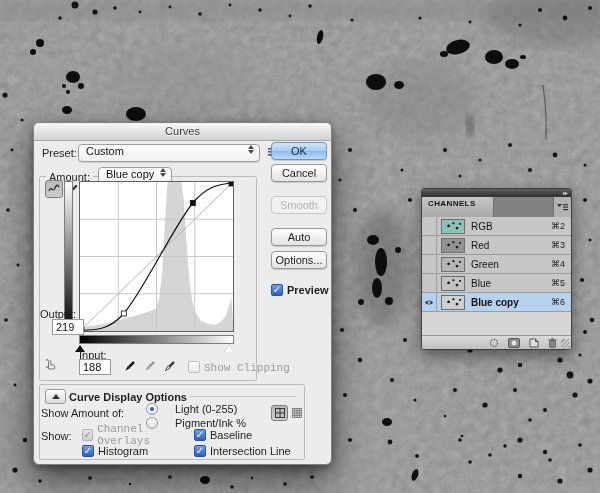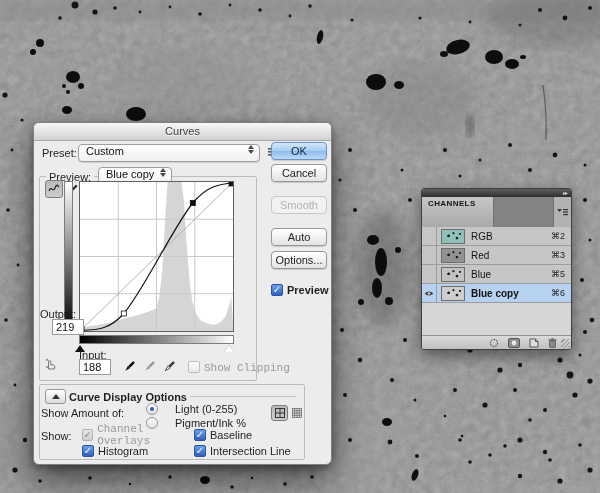--- a/index.html
+++ b/index.html
@@ -64,21 +64,21 @@
   .dropper{position:absolute;width:15px;height:15px;}
   .presetopts{position:absolute;left:233px;top:23px;width:13px;height:12px;}
 
   
   .panel{position:absolute;left:421px;top:188px;width:151px;height:162px;z-index:2;
          background:#cfcfcf;border:1px solid #3f3f3f;border-radius:3px;box-sizing:border-box;
          box-shadow:0 6px 16px rgba(0,0,0,.45);display:flex;flex-direction:column;}
   .panel-topbar{height:8px;background:linear-gradient(#5e5e5e,#2e2e2e);border-radius:2px 2px 0 0;
                 display:flex;justify-content:flex-end;align-items:center;padding-right:4px;}
   .panel-topbar span{color:#cfcfcf;font-size:6px;line-height:6px;letter-spacing:-1px;}
-  .panel-tabrow{height:30px;background:#838383;display:flex;align-items:stretch;border-radius:7px;}
+  .panel-tabrow{height:20px;background:#838383;display:flex;align-items:stretch;border-radius:7px;}
   .panel-tab{width:72px;background:linear-gradient(#c6c6c6,#a9a9a9);border-right:1px solid #6e6e6e;
              font-size:8px;font-weight:bold;color:#151515;letter-spacing:.4px;line-height:14px;padding-left:6px;box-sizing:border-box;}
   .panel-menu{margin-left:auto;width:17px;background:#b2b2b2;border-left:1px solid #6e6e6e;
               display:flex;align-items:center;justify-content:center;}
   .chan-list{background:#c6c6c6;}
   .chan-row{height:18px;display:flex;align-items:center;border-bottom:1px solid #9c9c9c;background:#c6c6c6;}
   .chan-row.sel{background:#b7d1f0;}
   .eyewell{width:14px;height:100%;border-right:1px solid #9c9c9c;display:flex;align-items:center;justify-content:center;flex:0 0 auto;}
   .eye{width:10px;height:7px;}
   .thumb{width:22px;height:13px;border:1px solid #6d6d6d;margin-left:4px;flex:0 0 auto;
@@ -279,21 +279,21 @@
 
   <div class="btn primary" style="top:19px">OK</div>
   <div class="btn" style="top:41px">Cancel</div>
   <div class="btn disabled" style="top:73px">Smooth</div>
   <div class="btn" style="top:105px">Auto</div>
   <div class="btn" style="top:128px">Options...</div>
   <span class="checkbox on" style="left:237px;top:161px">✓</span>
   <span class="lbl" style="left:253px;top:161px;font-weight:bold">Preview</span>
 
   <div class="groupbox" style="left:5px;top:53px;width:216px;height:203px"></div>
-  <span class="lbl" style="left:12px;top:48px;background:#ececec;padding:0 3px">Preview:</span>
+  <span class="lbl" style="left:12px;top:48px;background:#ececec;padding:0 3px">Amount:</span>
   <div class="dropdown" style="left:64px;top:44px;width:74px">
     <span class="dtext">Blue copy</span>
     <span class="dd-arrows">
         <i class="up"></i>
         <i class="dn"></i>
       </span>
   </div>
 
   <div class="toolbtn pressed" style="left:11px;top:57px">
     <svg width="12" height="10" viewBox="0 0 12 10">
@@ -438,20 +438,26 @@
         <span class="cshort">⌘2</span>
       </div>
       <div class="chan-row">
         <div class="eyewell"></div>
         <div class="thumb t-red"></div>
         <span class="cname">Red</span>
         <span class="cshort">⌘3</span>
       </div>
       <div class="chan-row">
         <div class="eyewell"></div>
+        <div class="thumb t-green"></div>
+        <span class="cname">Green</span>
+        <span class="cshort">⌘4</span>
+      </div>
+      <div class="chan-row">
+        <div class="eyewell"></div>
         <div class="thumb t-blue"></div>
         <span class="cname">Blue</span>
         <span class="cshort">⌘5</span>
       </div>
       <div class="chan-row sel">
         <div class="eyewell">
           <svg class="eye" viewBox="0 0 11 8">
             <path d="M.5 4 Q5.5 -0.8 10.5 4 Q5.5 8.8 .5 4 Z" fill="#3a3a3a"></path>
             <circle cx="5.5" cy="4" r="1.5" fill="#cfcfcf"></circle>
           </svg>

